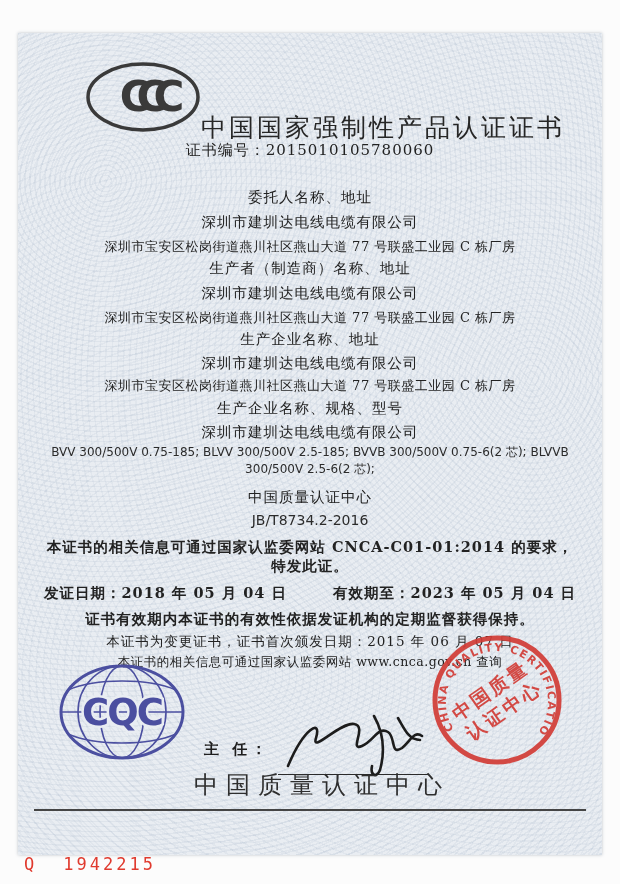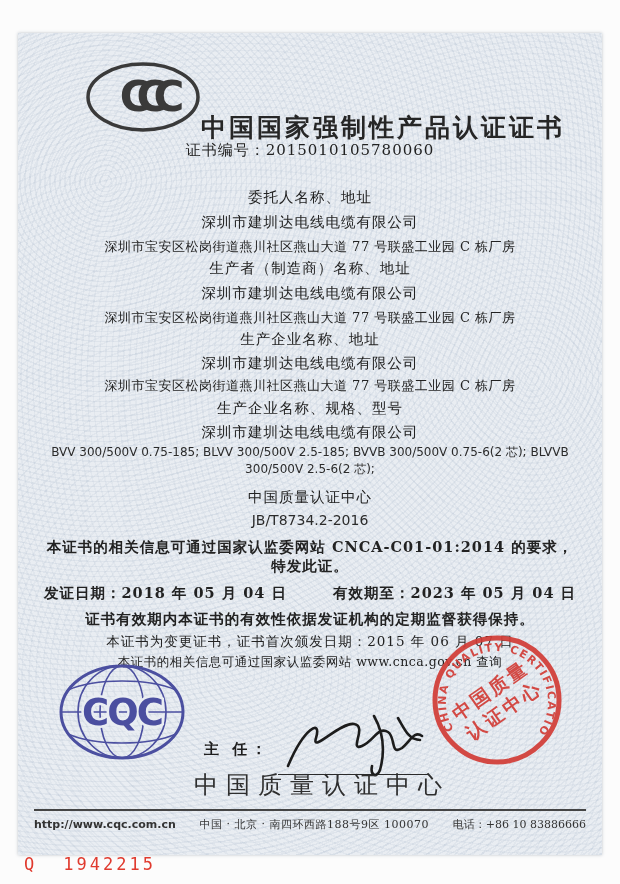--- a/index.html
+++ b/index.html
@@ -28,21 +28,21 @@
   }
   .heading { font-weight:normal; font-size:14.5px; letter-spacing:1px; }
   .value   { font-size:14.5px; letter-spacing:1px; }
   .addr    { font-size:13px; letter-spacing:0.5px; }
   .models  { font-family:"DejaVu Sans", sans-serif; font-size:12px; letter-spacing:0; color:#2b2b2b; }
   .latin   { font-family:"DejaVu Sans", sans-serif; font-size:14px; color:#2b2b2b; }
   .stmt    { font-weight:bold; font-size:14.5px; letter-spacing:1px; }
   .title {
     position:absolute; left:160px; top:78px; width:410px;
     text-align:center; font-family:"DejaVu Sans", sans-serif;
-    font-weight:bold; font-size:25px; letter-spacing:3px; color:#262626;
+    font-weight:normal; font-size:25px; letter-spacing:3px; color:#262626;
   }
   .certno { top:108px; font-weight:normal; font-size:15px; letter-spacing:1px; }
   .ccc-logo { position:absolute; left:64px; top:26px; }
   .cqc-logo { position:absolute; left:38px; top:628px; }
   .director {
     position:absolute; left:186px; top:707px;
     font-size:15px; font-weight:bold; letter-spacing:4px; color:#1e1e1e;
   }
   .sig-line {
     position:absolute; left:260px; top:668px; width:150px; height:74px;
@@ -150,23 +150,18 @@
       <g transform="rotate(-35 67 67)">
         <text x="67" y="62" text-anchor="middle" font-family="DejaVu Serif, serif" font-size="19" font-weight="bold" fill="#d23c36" letter-spacing="3">中国质量</text>
         <text x="67" y="86" text-anchor="middle" font-family="DejaVu Serif, serif" font-size="19" font-weight="bold" fill="#d23c36" letter-spacing="3">认证中心</text>
       </g>
     </svg>
   </div>
 
   <div class="org-name">中国质量认证中心</div>
 
   <div class="foot-rule"></div>
-  <div class="footer">
-    <span class="web">http://www.cqc.com.cn</span>
-    <span class="addr-f">中国 · 北京 · 南四环西路188号9区  100070</span>
-    <span class="tel">电话：+86 10 83886666</span>
-  </div>
 </div>
 
 <div class="serial">
   <span>Q</span>
   <span>1942215</span>
 </div>
 
 </body></html>

